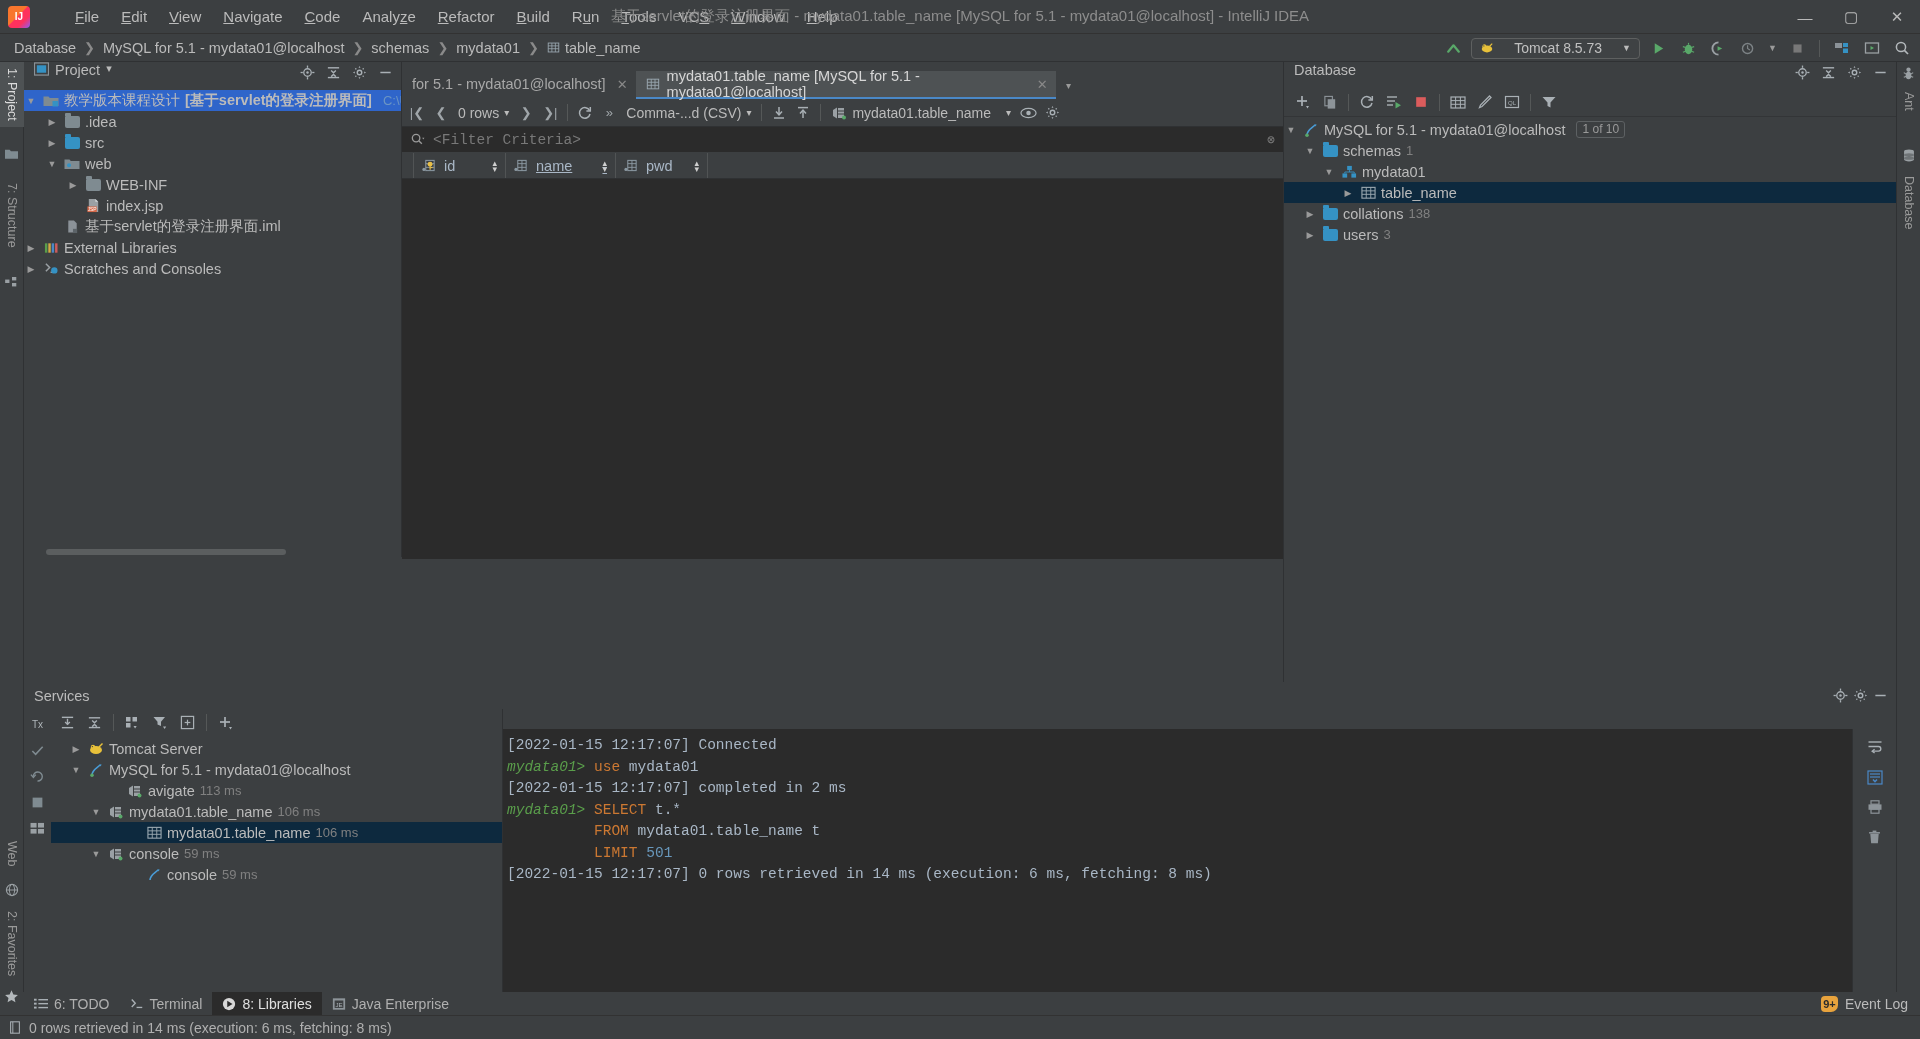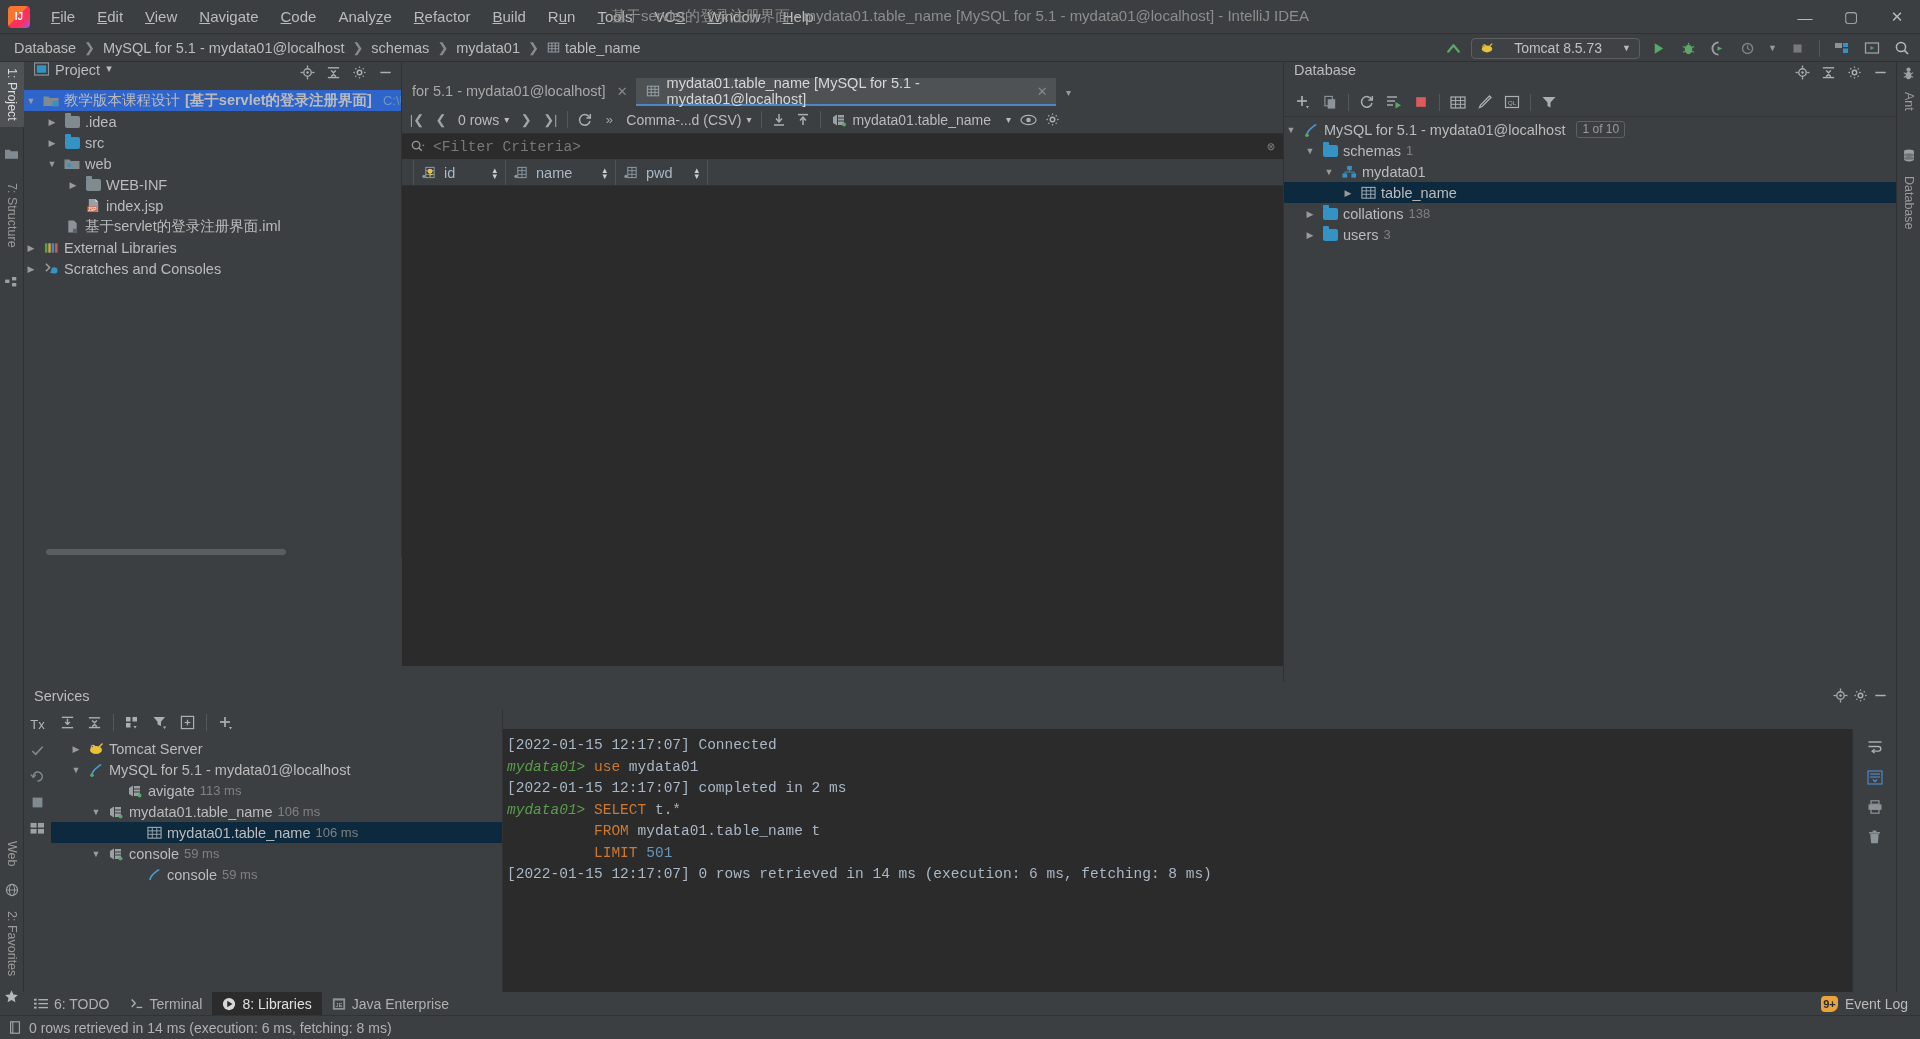--- a/index.html
+++ b/index.html
@@ -8,21 +8,21 @@
     background:#3c3f41;
     font-family:"Liberation Sans", sans-serif;
     font-size:15px; color:#bbbbbb;
     -webkit-font-smoothing: antialiased;
   }
   .app { position:relative; width:1920px; height:1039px; }
 
   
   .titlebar{
     height:34px; background:#3c3f41; display:flex; align-items:center;
-    position:relative; border-bottom:1px solid #323232;
+    position:relative; border-bottom:1px solid #323232;gap:24px;
   }
   .logo{
     width:22px;height:22px;margin-left:8px;margin-right:10px;border-radius:4px;
     background:linear-gradient(135deg,#f8762d 0%,#f8762d 45%,#fe315d 46%,#fe315d 70%,#8b5cf6 100%);
     position:relative;flex:none;
   }
   .logo::after{
     content:"IJ";position:absolute;inset:0;display:flex;align-items:center;justify-content:center;
     font-size:10px;font-weight:bold;color:#fff;
   }
@@ -84,21 +84,21 @@
   .bold{ font-weight:bold; }
 
   
   .folder{ width:15px;height:12px;background:#7f8b91;border-radius:1px 2px 2px 2px; position:relative;}
   .folder::before{content:"";position:absolute;top:-3px;left:0;width:6px;height:3px;background:#7f8b91;border-radius:1px 1px 0 0;}
   .folder.blue{ background:#3592c4;}
   .folder.blue::before{ background:#3592c4;}
 
   
   .editor{
-    position:absolute; left:402px; top:78px; width:881px; height:588px; background:#2b2b2b;
+    position:absolute; left:402px; top:71px; width:881px; height:488px; background:#2b2b2b;
   }
   .tabsrow{ height:28px; background:#3c3f41; display:flex; align-items:stretch; }
   .tab{
     display:flex; align-items:center; gap:7px; padding:0 8px 0 10px; font-size:14.5px;
     color:#a8a8a8; border-bottom:2px solid transparent; max-width:420px;
   }
   .tab.active{ background:#4e5254; color:#d6d6d6; border-bottom:2px solid #4a88c7;}
   .tab .x{ color:#888; font-size:13px; margin-left:4px;}
   .tabsrow .chev{ width:26px; display:flex; align-items:center; justify-content:center; color:#9a9a9a; font-size:10px;}
 
@@ -620,21 +620,21 @@
               <line x1="4" y1="9" x2="13" y2="9" stroke="#8c99a3" stroke-width="1"></line>
               <circle cx="2" cy="11.2" r="1.7" fill="#8c99a3"></circle>
               <circle cx="8.6" cy="5.6" r="2.6" fill="#e8bf48"></circle>
               <rect x="8" y="6.6" width="1.3" height="5" fill="#e8bf48"></rect>
               <rect x="9.3" y="8.6" width="2" height="1.2" fill="#e8bf48"></rect>
             </svg>
         </span>
         <span>id</span>
         <span class="sorter">▴<br>▾</span>
       </div>
-      <div class="gcol" style="width:110px;">
+      <div class="gcol" style="width:110px;text-decoration:underline;">
         <span>
           <svg width="15" height="13" viewBox="0 0 16 14">
               <rect x="4" y="1.5" width="9" height="11" fill="none" stroke="#8c99a3" stroke-width="1.1"></rect>
               <line x1="4" y1="5" x2="13" y2="5" stroke="#8c99a3" stroke-width="1"></line>
               <line x1="4" y1="9" x2="13" y2="9" stroke="#8c99a3" stroke-width="1"></line>
               <line x1="8.5" y1="1.5" x2="8.5" y2="12.5" stroke="#8c99a3" stroke-width="1"></line>
               <circle cx="2" cy="11.2" r="1.7" fill="#8c99a3"></circle>
             </svg>
         </span>
         <span>name</span>
@@ -870,21 +870,21 @@
       </span>
       <span class="hicon">
         <svg width="15" height="15" viewBox="0 0 16 16">
             <line x1="2.5" y1="8" x2="13.5" y2="8" stroke="#a9b0b5" stroke-width="1.6"></line>
           </svg>
       </span>
     </div>
 
     <div class="svc-body">
       <div class="svc-gutter">
-        <div class="gi" style="font-size:13px;color:#b0b6ba;">
+        <div class="gi" style="font-size:10px;color:#b0b6ba;">
             <span>Tx</span>
           </div>
         <div class="gi">
           <svg width="15" height="15" viewBox="0 0 16 16">
               <path d="M2.5 8.5 L6 12 L13.5 4" fill="none" stroke="#7f8b91" stroke-width="1.7"></path>
             </svg>
         </div>
         <div class="gi">
           <svg width="15" height="15" viewBox="0 0 16 16">
               <path d="M3.5 8 A4.8 4.8 0 1 1 8 12.8" fill="none" stroke="#7f8b91" stroke-width="1.5"></path>

